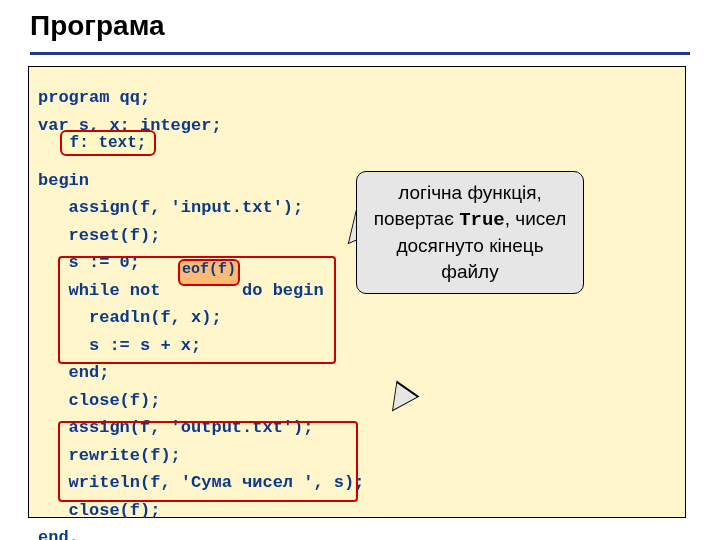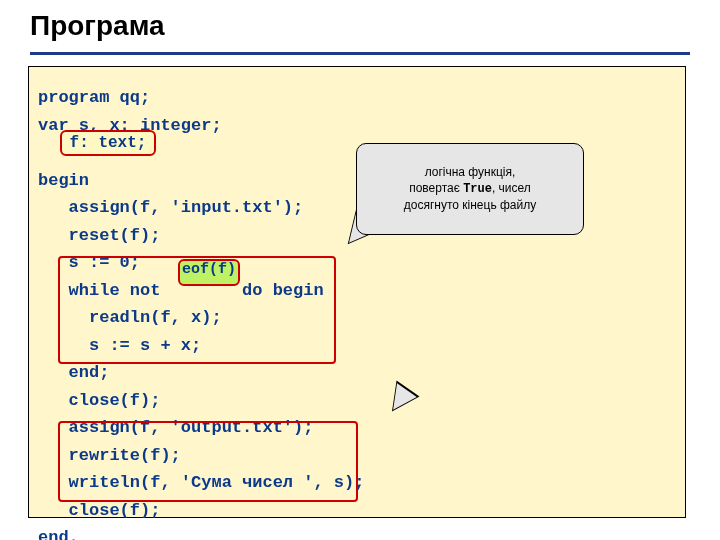--- a/index.html
+++ b/index.html
@@ -69,21 +69,21 @@
     color: #0b3a8a;
     text-align: center;
     line-height: 22px;
   }
   .hl-eof {
     position: absolute;
     left: 178px;
     top: 259px;
     width: 58px;
     height: 22px;
-    background: #bef264;
+    background: #fdba74;
     border: 2px solid #cc0000;
     border-radius: 6px;
     font-family: "Courier New", monospace;
     font-size: 15px;
     font-weight: bold;
     color: #0b3a8a;
     text-align: center;
     line-height: 15px;
     padding-top: 1px;
   }
@@ -105,26 +105,27 @@
     height: 77px;
     border: 2px solid #cc0000;
     border-radius: 4px;
     background: transparent;
   }
   .callout {
     position: absolute;
     background: #e6e6e6;
     border: 1.5px solid #000;
     border-radius: 10px;
-    font-size: 12px;
+    font-size: 19px;
     color: #000;
     text-align: center;
-    padding: 20px 10px;
+    padding: 8px 10px;
     box-sizing: border-box;
     line-height: 1.35;
+    margin-top: 28px;
   }
   .callout .mono {
     font-family: "Courier New", monospace;
     font-weight: bold;
   }
   .callout-1 {
     left: 356px;
     top: 143px;
     width: 228px;
   }

